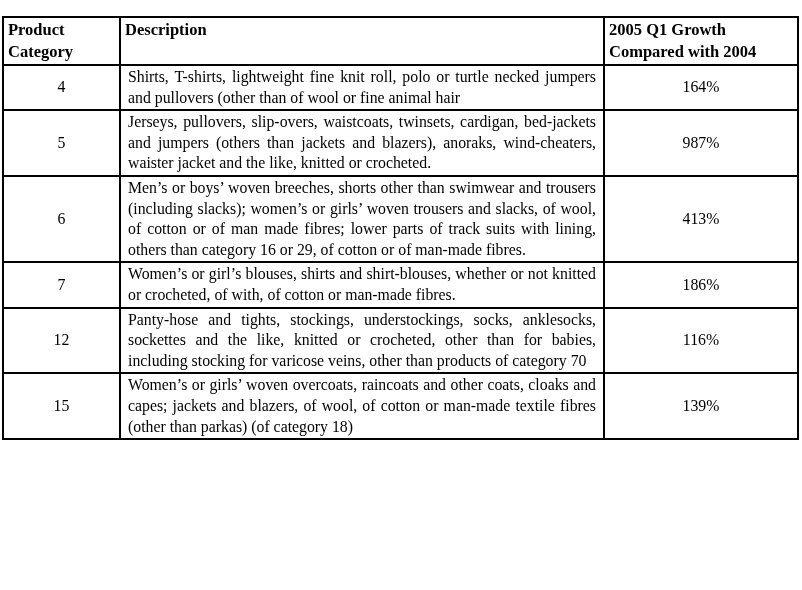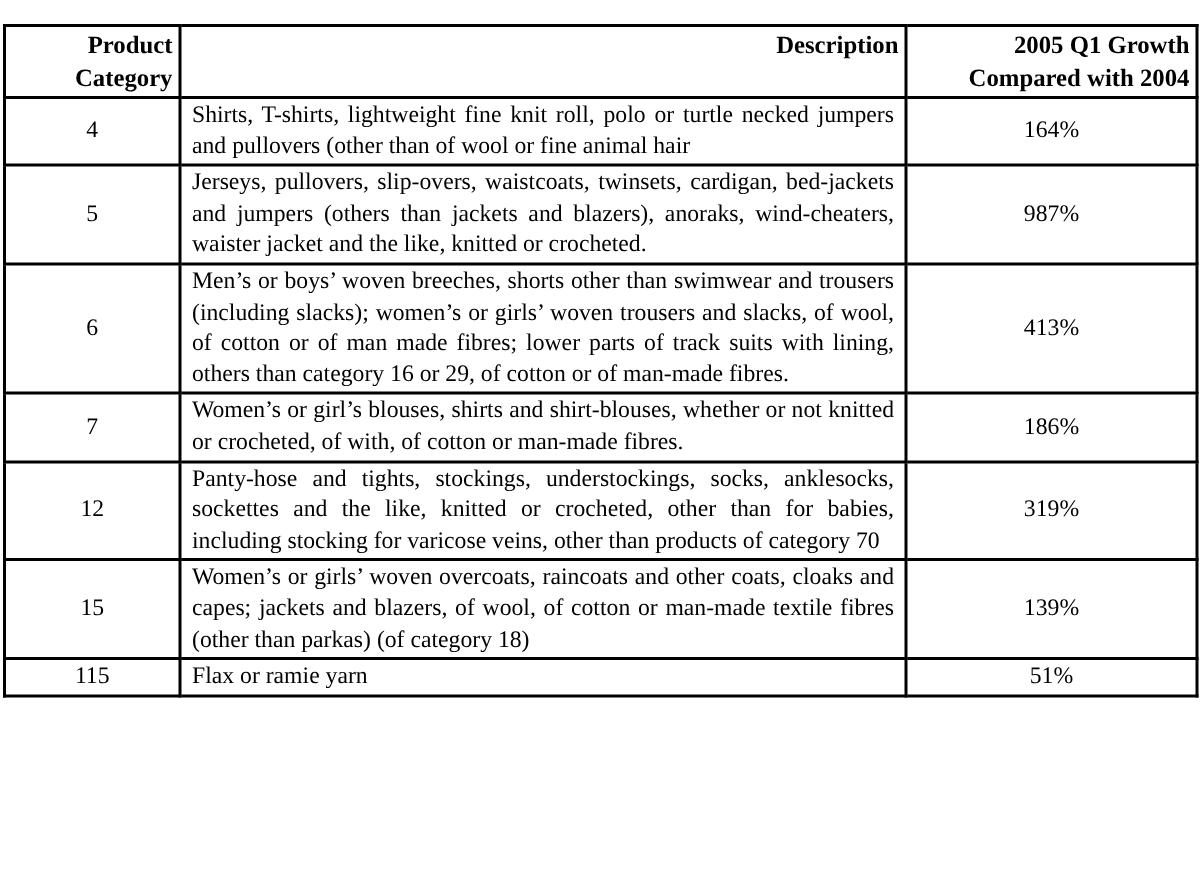--- a/index.html
+++ b/index.html
@@ -24,21 +24,21 @@
   }
   table.growth-table th,
   table.growth-table td {
     border: 2px solid #000000;
     box-sizing: border-box;
   }
   table.growth-table th {
     font-size: 16.5px;
     font-weight: bold;
     line-height: 22px;
-    text-align: right;
+    text-align: left;
     vertical-align: top;
     padding: 1px 4px;
   }
   table.growth-table td {
     font-size: 15.8px;
     line-height: 20.6px;
     padding: 1px 7px;
   }
   td.cell-num {
     text-align: center;
@@ -83,26 +83,21 @@
       <td class="cell-num">413%</td>
     </tr>
     <tr>
       <td class="cell-num">7</td>
       <td class="cell-desc">Women’s or girl’s blouses, shirts and shirt-blouses, whether or not knitted or crocheted, of with, of cotton or man-made fibres.</td>
       <td class="cell-num">186%</td>
     </tr>
     <tr>
       <td class="cell-num">12</td>
       <td class="cell-desc">Panty-hose and tights, stockings, understockings, socks, anklesocks, sockettes and the like, knitted or crocheted, other than for babies, including stocking for varicose veins, other than products of category 70</td>
-      <td class="cell-num">319%</td>
+      <td class="cell-num">116%</td>
     </tr>
     <tr>
       <td class="cell-num">15</td>
       <td class="cell-desc">Women’s or girls’ woven overcoats, raincoats and other coats, cloaks and capes; jackets and blazers, of wool, of cotton or man-made textile fibres (other than parkas) (of category 18)</td>
       <td class="cell-num">139%</td>
     </tr>
-    <tr>
-      <td class="cell-num">115</td>
-      <td class="cell-desc">Flax or ramie yarn</td>
-      <td class="cell-num">51%</td>
-    </tr>
   </tbody>
 </table>
 
 </body></html>

